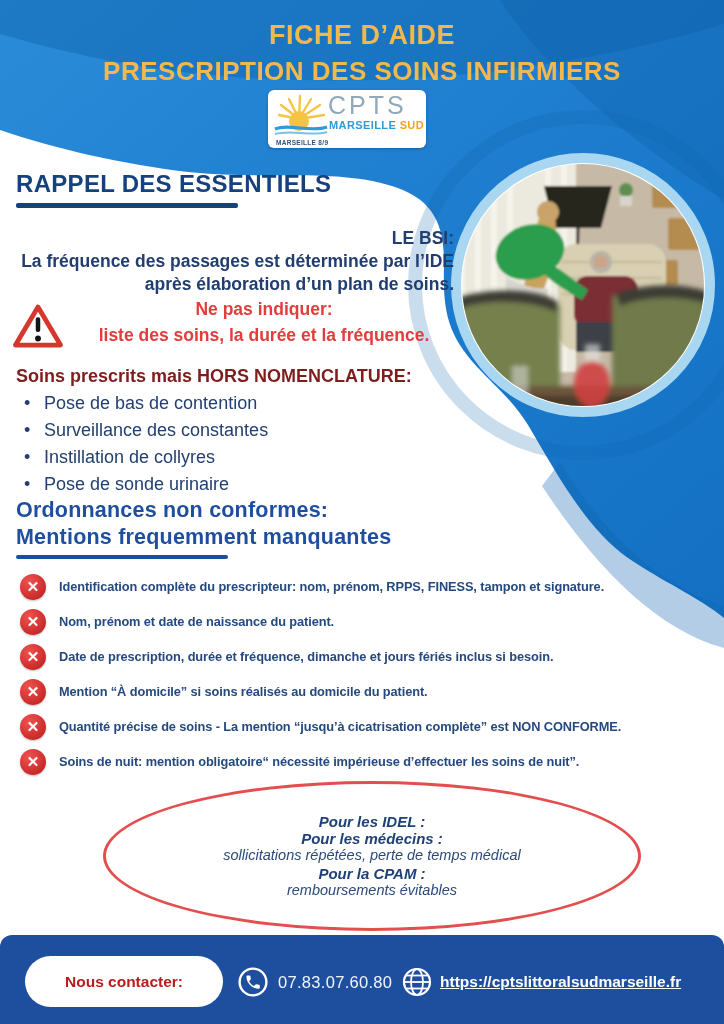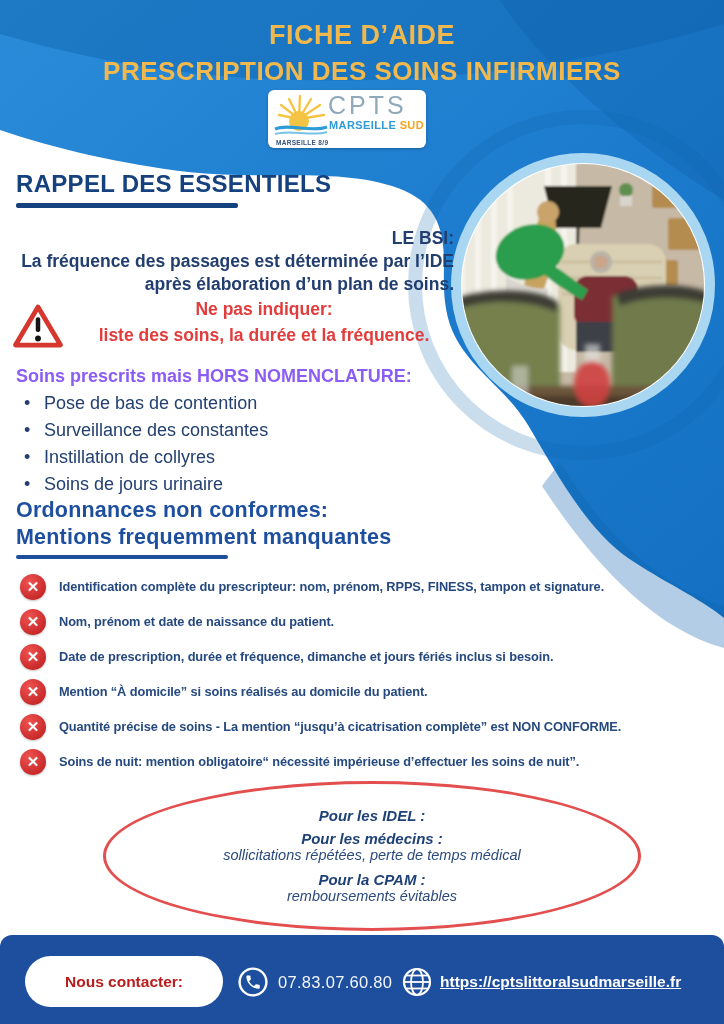--- a/index.html
+++ b/index.html
@@ -23,39 +23,39 @@
   .logo-name .n1{color:#2f9bd6;} .logo-name .n2{color:#f2a41d;}
   .logo-sub{position:absolute;left:8px;bottom:2px;font-size:6.5px;font-weight:700;color:#33527d;letter-spacing:.3px;}
 
   
   .h-rappel{left:16px;top:170px;font-size:24px;font-weight:700;color:#15417f;letter-spacing:.3px;}
   .rule1{left:16px;top:203px;width:222px;height:5px;background:#15417f;border-radius:2px;}
   .bsi{left:16px;top:227px;width:438px;font-size:17.5px;font-weight:700;color:#223e6f;line-height:1.32;text-align:right;}
   .warning-row{left:12px;top:296px;width:448px;display:flex;align-items:flex-start;}
   .warn-icon{flex:0 0 56px;padding-top:6px;}
   .warn-text{flex:1;text-align:center;color:#e23c3c;font-weight:700;font-size:17.5px;line-height:1.5;}
-  .h-hors{left:16px;top:366px;font-size:18px;font-weight:700;color:#8b5cf6;}
+  .h-hors{left:16px;top:366px;font-size:18px;font-weight:700;color:#7f1d1d;}
   .hors-list{left:16px;top:390px;width:430px;margin:0;padding:0;list-style:none;}
   .hors-list li{position:relative;padding-left:28px;font-size:18px;font-weight:400;color:#234070;line-height:27px;}
   .hors-list li::before{content:"•";position:absolute;left:8px;color:#234070;}
 
   
   .h-ordo{left:16px;top:497px;font-size:21.5px;font-weight:700;color:#1e4f9f;line-height:1.26;letter-spacing:.2px;}
   .rule2{left:16px;top:555px;width:212px;height:4px;background:#1e4f9f;border-radius:2px;}
   .x-list{left:20px;top:573px;width:698px;display:flex;flex-direction:column;gap:8px;}
   .x-row{display:flex;align-items:center;min-height:27px;}
   .x-badge{flex:0 0 26px;height:26px;margin-right:13px;border-radius:50%;
     background:radial-gradient(circle at 35% 30%,#ef5350,#c62828 75%);
     color:#fff;font-weight:900;font-size:15px;display:flex;align-items:center;justify-content:center;
     box-shadow:0 1px 2px rgba(0,0,0,.25);}
   .x-text{font-size:12.8px;font-weight:700;color:#25497f;letter-spacing:-.1px;line-height:1.25;}
 
   
   .ellipse{left:103px;top:781px;width:538px;height:150px;border:3px solid #e34f4f;border-radius:50%;
-    display:flex;flex-direction:column;align-items:center;justify-content:center;gap:6px;box-sizing:border-box;}
+    display:flex;flex-direction:column;align-items:center;justify-content:center;box-sizing:border-box;}
   .cons-group{text-align:center;max-width:440px;}
   .cons-title{font-size:15px;font-weight:700;font-style:italic;color:#1e4178;}
   .cons-text{font-size:14.5px;font-style:italic;color:#2b4a7c;line-height:1.22;}
 
   
   .footer{left:0;top:935px;width:724px;height:89px;background:#1e4f9f;border-radius:12px 12px 0 0;}
   .contact-pill{position:absolute;left:25px;top:21px;width:198px;height:51px;background:#ffffff;
     border-radius:26px;display:flex;align-items:center;justify-content:center;}
   .contact-label{font-size:15.5px;font-weight:700;color:#b91c1c;}
   .f-icon{position:absolute;top:32px;width:30px;height:30px;}
@@ -213,21 +213,21 @@
       <div>Ne pas indiquer:</div>
       <div>liste des soins, la durée et la fréquence.</div>
     </div>
   </div>
 
   <div class="abs h-hors">Soins prescrits mais HORS NOMENCLATURE:</div>
   <ul class="abs hors-list">
     <li>Pose de bas de contention</li>
     <li>Surveillance des constantes</li>
     <li>Instillation de collyres</li>
-    <li>Soins de jours urinaire</li>
+    <li>Pose de sonde urinaire</li>
   </ul>
 
   <div class="abs h-ordo">
     <div>Ordonnances non conformes:</div>
     <div>Mentions frequemment manquantes</div>
   </div>
   <div class="abs rule2"></div>
 
   <div class="abs x-list">
     <div class="x-row">

